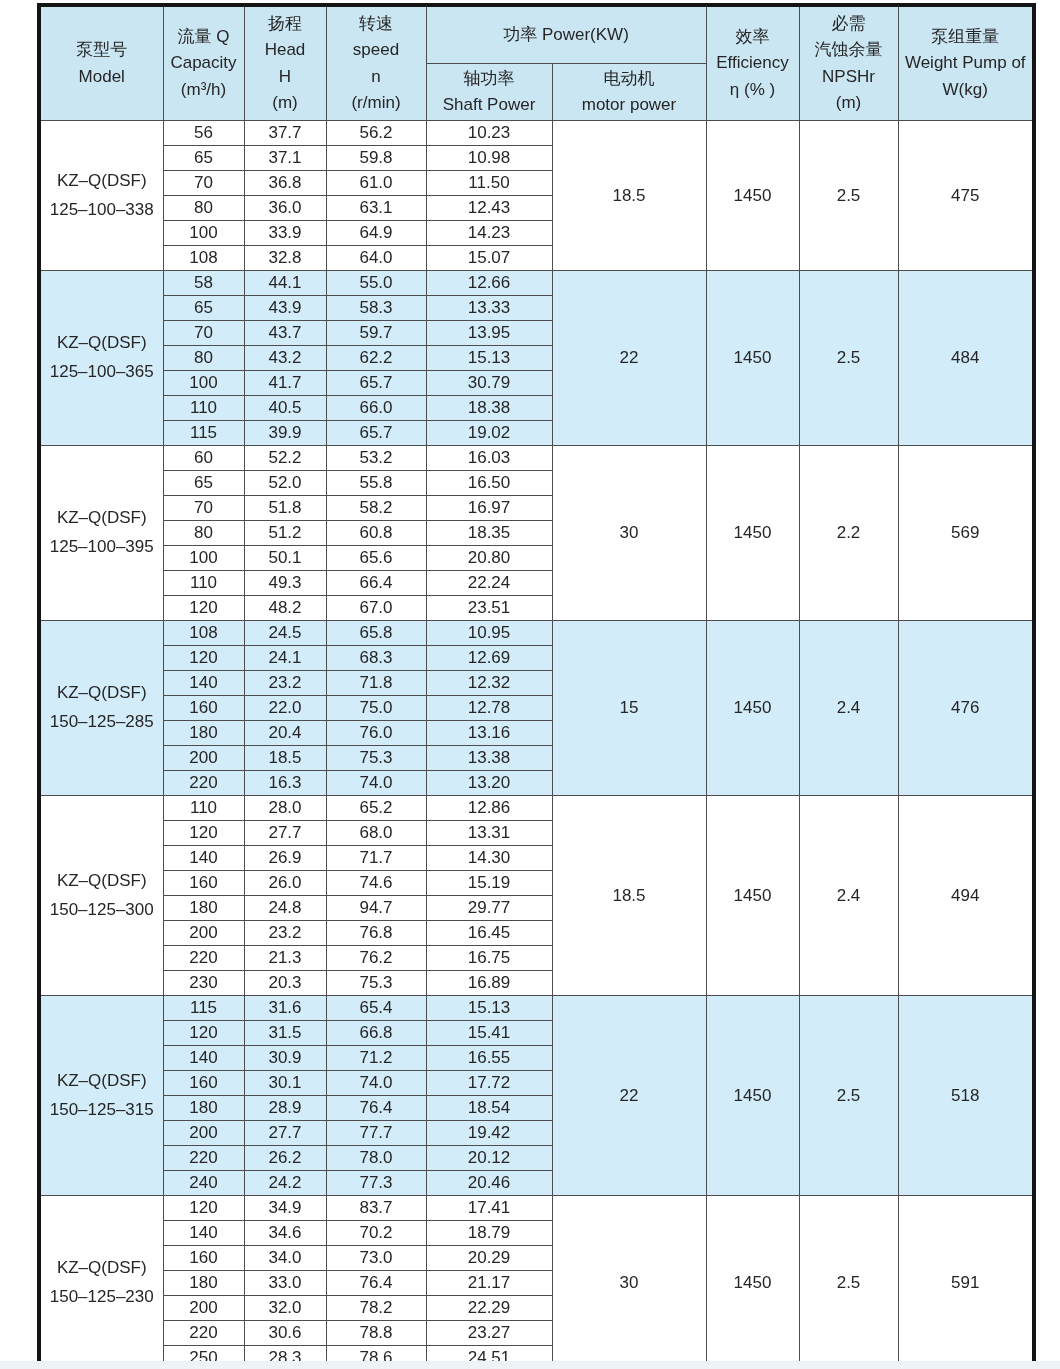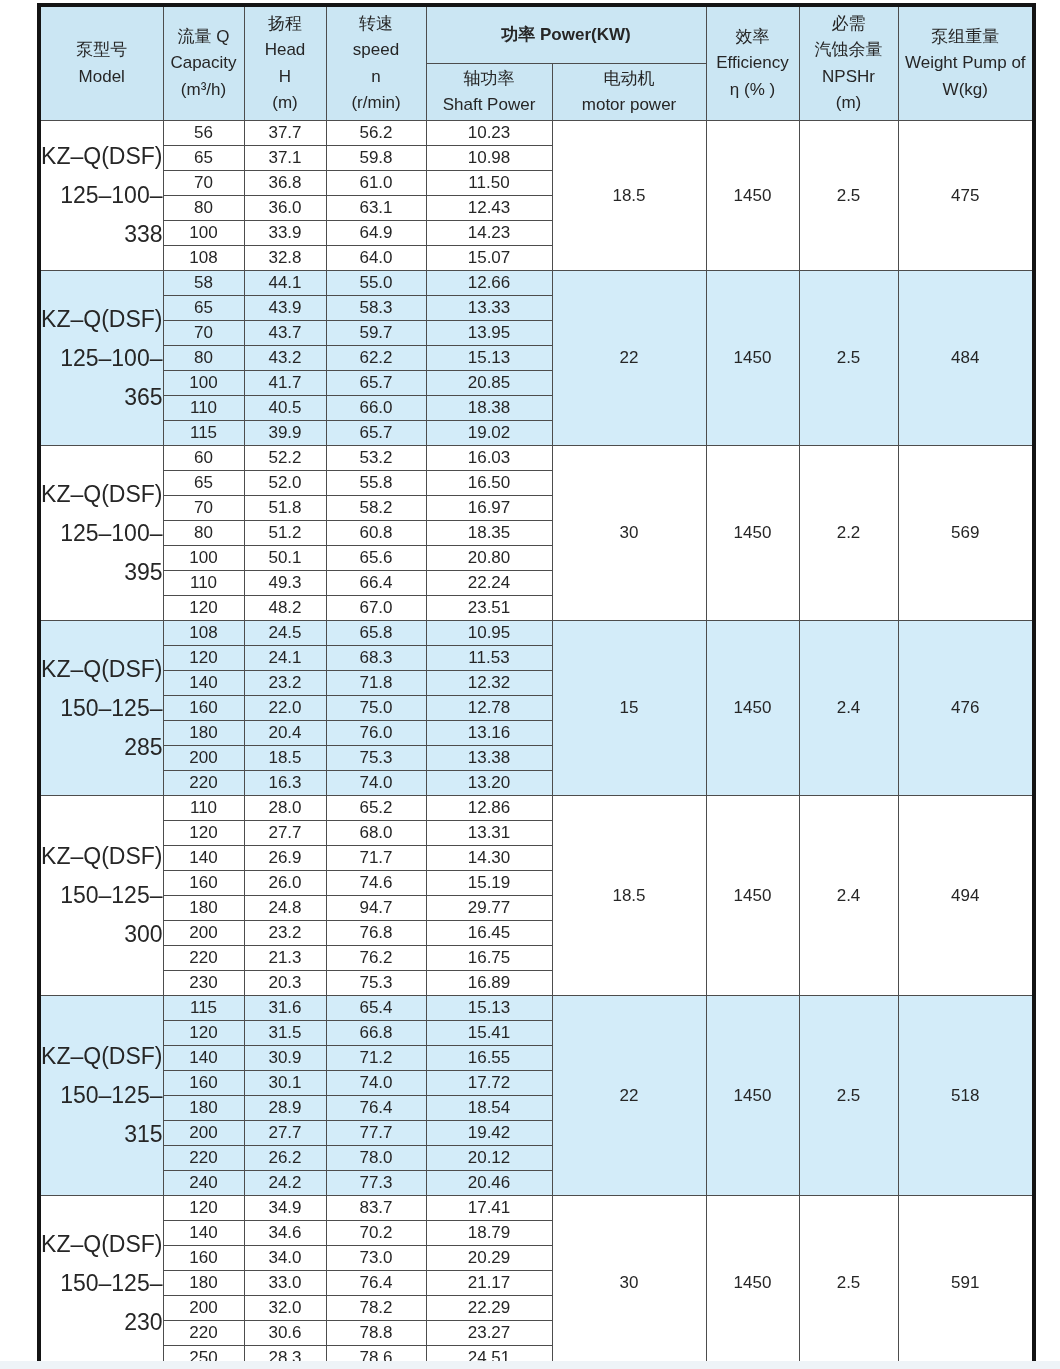--- a/index.html
+++ b/index.html
@@ -41,28 +41,27 @@
     color: var(--text);
     white-space: pre-line;
     padding: 0;
   }
   table.spec thead th {
     background: var(--header-bg);
     font-weight: normal;
     line-height: 1.55;
     padding: 2px 2px;
   }
-  table.spec thead tr.h-top th.group { height: 58px; font-weight: bold; }
+  table.spec thead tr.h-top th.group { height: 58px; }
   table.spec thead tr.h-bottom th { height: 57px; text-align: center; }
   table.spec tbody td { height: 24px; line-height: 24px; }
   table.spec tbody td.model-cell {
     line-height: 1.7;
     white-space: pre-line;
-    font-size: 23px;
-    text-align: right;
+    font-size: 17px;
   }
   table.spec tbody tr.shaded td { background: var(--shaded-bg); }
   table.spec tbody tr.plain td { background: var(--white-bg); }
   .bottom-strip {
     position: absolute;
     left: 0;
     top: 1361px;
     width: 1060px;
     height: 8px;
     background: #eef3f7;
@@ -188,21 +187,21 @@
         <tr class="shaded">
           <td>80</td>
           <td>43.2</td>
           <td>62.2</td>
           <td>15.13</td>
         </tr>
         <tr class="shaded">
           <td>100</td>
           <td>41.7</td>
           <td>65.7</td>
-          <td>20.85</td>
+          <td>30.79</td>
         </tr>
         <tr class="shaded">
           <td>110</td>
           <td>40.5</td>
           <td>66.0</td>
           <td>18.38</td>
         </tr>
         <tr class="shaded">
           <td>115</td>
           <td>39.9</td>
@@ -266,21 +265,21 @@
           <td>10.95</td>
           <td rowspan="7">15</td>
           <td rowspan="7">1450</td>
           <td rowspan="7">2.4</td>
           <td rowspan="7">476</td>
         </tr>
         <tr class="shaded">
           <td>120</td>
           <td>24.1</td>
           <td>68.3</td>
-          <td>11.53</td>
+          <td>12.69</td>
         </tr>
         <tr class="shaded">
           <td>140</td>
           <td>23.2</td>
           <td>71.8</td>
           <td>12.32</td>
         </tr>
         <tr class="shaded">
           <td>160</td>
           <td>22.0</td>

